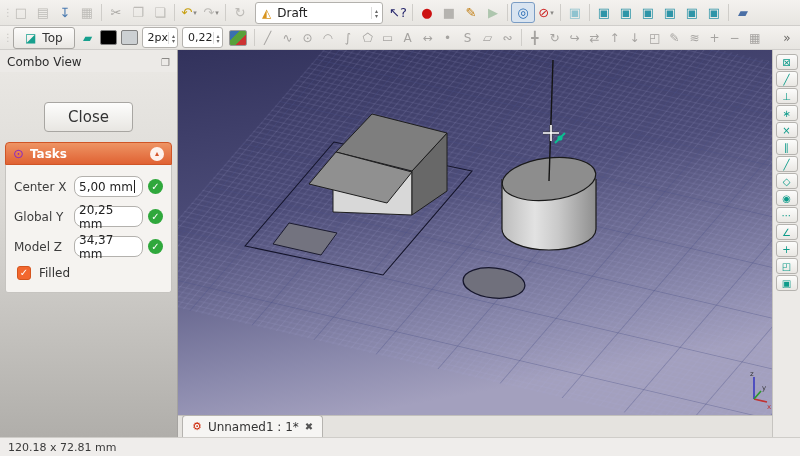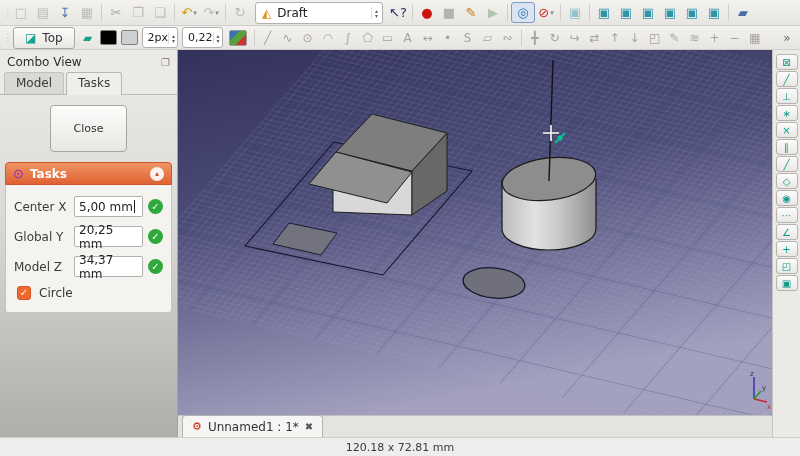--- a/index.html
+++ b/index.html
@@ -41,33 +41,33 @@
   
   .combo-view{width:178px;box-sizing:border-box;background:#eceae7;border-right:1px solid #a5a3a0;
               display:flex;flex-direction:column;flex:0 0 auto;}
   .cv-head{display:flex;justify-content:space-between;align-items:center;padding:5px 7px 3px;font-size:12px;color:#2e2e2e;}
   .cv-float{font-size:10px;color:#8a8885;}
   .cv-tabs{display:flex;padding-left:4px;border-bottom:1px solid #b9b7b3;}
   .cv-tab{font-size:12px;color:#3a3a3a;padding:3px 11px 4px;background:#dad8d4;border:1px solid #c3c1bd;
           border-bottom:none;border-radius:3px 3px 0 0;margin-right:2px;}
   .cv-tab.active{background:#f0eeeb;border-color:#b9b7b3;margin-bottom:-1px;padding-bottom:5px;}
   .tasks{flex:1;background:linear-gradient(180deg,#e9e7e3 0%,#dcdad6 35%,#b0aeaa 100%);overflow:hidden;}
-  .close-btn{display:block;margin:10px auto 4px;padding:16px 23px;background:linear-gradient(#fdfdfc,#e8e6e2);
-             border:1px solid #a8a6a2;border-radius:4px;font-size:11px;color:#333;font-family:inherit;}
+  .close-btn{display:block;margin:30px auto 4px;padding:5px 23px;background:linear-gradient(#fdfdfc,#e8e6e2);
+             border:1px solid #a8a6a2;border-radius:4px;font-size:15px;color:#333;font-family:inherit;}
   .task-section{margin:10px 5px 0;}
   .ts-head{height:23px;background:linear-gradient(#ee9464,#e06233);border:1px solid #cf5526;
            border-radius:4px 4px 0 0;color:#fff;display:flex;align-items:center;gap:6px;padding:0 7px;
            font-weight:bold;font-size:12px;box-sizing:border-box;}
   .ts-ic{color:#8a2bc2;background:rgba(255,255,255,.0);font-size:13px;font-weight:normal;}
   .ts-collapse{margin-left:auto;width:14px;height:14px;border-radius:50%;background:rgba(255,255,255,.9);
                color:#d4552b;font-size:8px;line-height:14px;text-align:center;font-weight:normal;}
   .ts-body{background:#f5f3f0;border:1px solid #c6c4c0;border-top:none;padding:11px 8px 12px;border-radius:0 0 3px 3px;}
   .frow{display:flex;align-items:center;margin-bottom:9px;gap:5px;}
   .frow label{width:55px;font-size:12px;color:#3c3c3c;flex:0 0 auto;}
-  .finput{flex:1;height:21px;background:#fff;border:1px solid #b3b1ad;border-radius:2px;display:flex;
+  .finput{flex:1;height:21px;background:#fff;border:1px solid #b3b1ad;border-radius:8px;display:flex;
           align-items:center;padding:0 4px;font-size:12px;color:#222;box-sizing:border-box;}
   .caret-i{width:1px;height:13px;background:#222;margin-left:1px;}
   .fcheck{width:15px;height:15px;border-radius:50%;background:#2fa83c;color:#fff;font-size:10px;
           line-height:15px;text-align:center;font-weight:bold;flex:0 0 auto;}
   .cbrow{display:flex;align-items:center;gap:8px;margin:8px 0 0 3px;font-size:12px;color:#333;}
   .cbbox{width:14px;height:14px;border-radius:3px;border:1px solid #b1afab;background:#fdfdfc;box-sizing:border-box;
          font-size:10px;line-height:12px;text-align:center;font-weight:bold;color:transparent;}
   .cbbox.checked{background:#f2672e;border-color:#d4551e;color:#fff;}
 
   
@@ -82,21 +82,21 @@
 
   
   .right-rail{width:28px;background:#eceae7;border-left:1px solid #c6c4c0;display:flex;flex-direction:column;
               align-items:center;padding-top:4px;gap:1px;box-sizing:border-box;flex:0 0 auto;}
   .rail-btn{width:22px;height:16px;background:linear-gradient(#fcfcfb,#e9e7e3);border:1px solid #b5b3af;
             border-radius:3px;font-size:10px;display:flex;align-items:center;justify-content:center;
             box-sizing:border-box;flex:0 0 auto;}
 
   
   .statusbar{height:19px;background:#efedeb;border-top:1px solid #cfcdc9;display:flex;align-items:center;
-             justify-content:center;padding:0 8px;font-size:11px;color:#3a3a3a;box-sizing:border-box;flex:0 0 auto;}
+             justify-content:flex-start;padding:0 8px;font-size:11px;color:#3a3a3a;box-sizing:border-box;flex:0 0 auto;}
 </style>
 </head>
 <body>
 
 <div class="app">
 
   <div class="tb tb-top" id="toolbar-top">
       <span class="tb-handle">⋮</span>
       <span class="tb-btn">
         <span class="glyph" style="color: rgb(189, 187, 183);">□</span>
@@ -291,24 +291,20 @@
         <span class="glyph" style="color: rgb(106, 104, 101);">»</span>
       </span>
     </div>
 
   <div class="main">
 
     <div class="combo-view">
       <div class="cv-head">
         <span>Combo View</span>
         <span class="cv-float">❐</span>
-      </div>
-      <div class="cv-tabs">
-        <div class="cv-tab">Model</div>
-        <div class="cv-tab active">Tasks</div>
       </div>
       <div class="tasks">
         <button class="close-btn">Close</button>
         <div class="task-section">
           <div class="ts-head">
             <span class="ts-ic">⊙</span>
             <span>Tasks</span>
             <span class="ts-collapse">▴</span>
           </div>
           <div class="ts-body">
@@ -330,21 +326,21 @@
             <div class="frow">
               <label>Model Z</label>
               <div class="finput">
                 <span>34,37 mm</span>
               </div>
               <span class="fcheck">✓</span>
             </div>
             <div id="checkbox-area">
                 <div class="cbrow">
                   <span class="cbbox checked">✓</span>
-                  <span>Circle</span>
+                  <span>Filled</span>
                 </div>
               </div>
           </div>
         </div>
       </div>
     </div>
 
     <div class="viewport">
       <svg viewBox="0 0 594 365" preserveAspectRatio="none">
         <defs>

